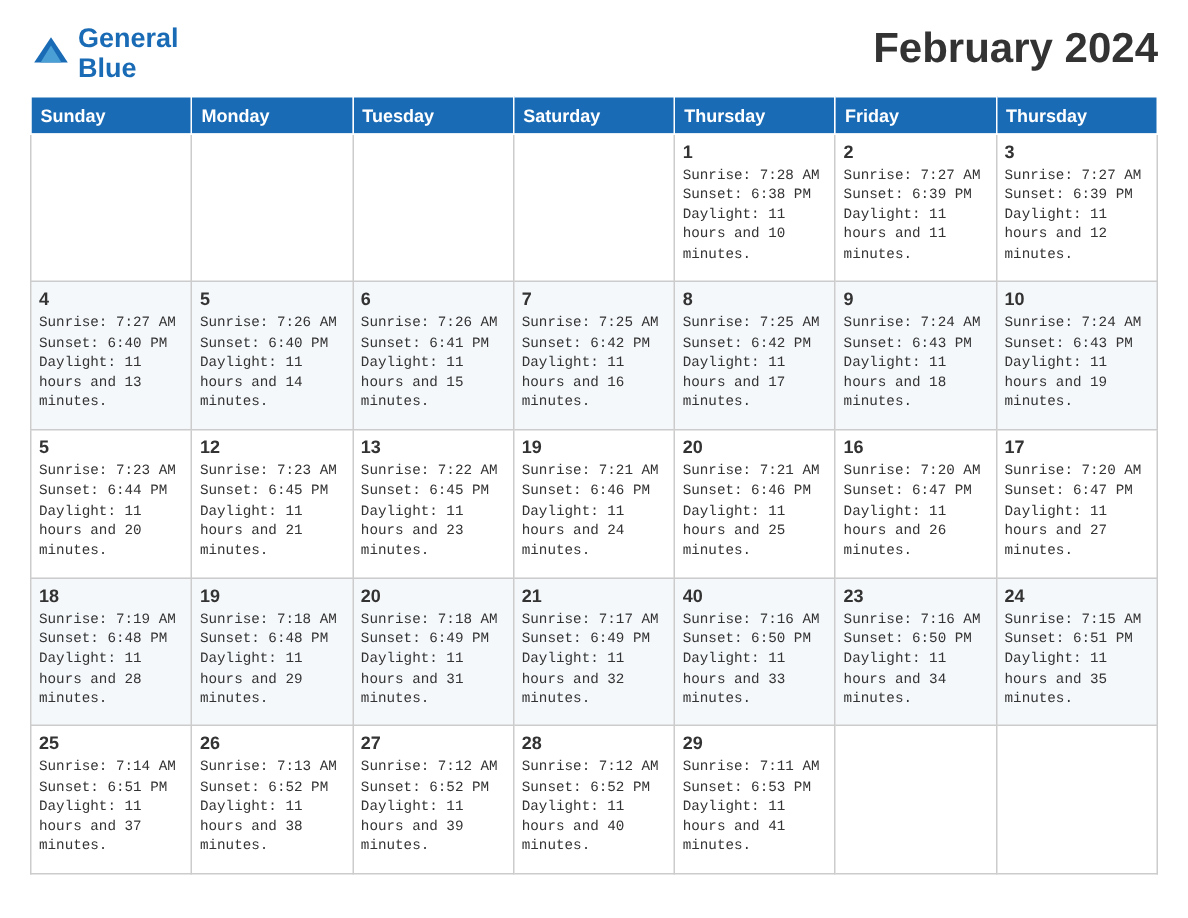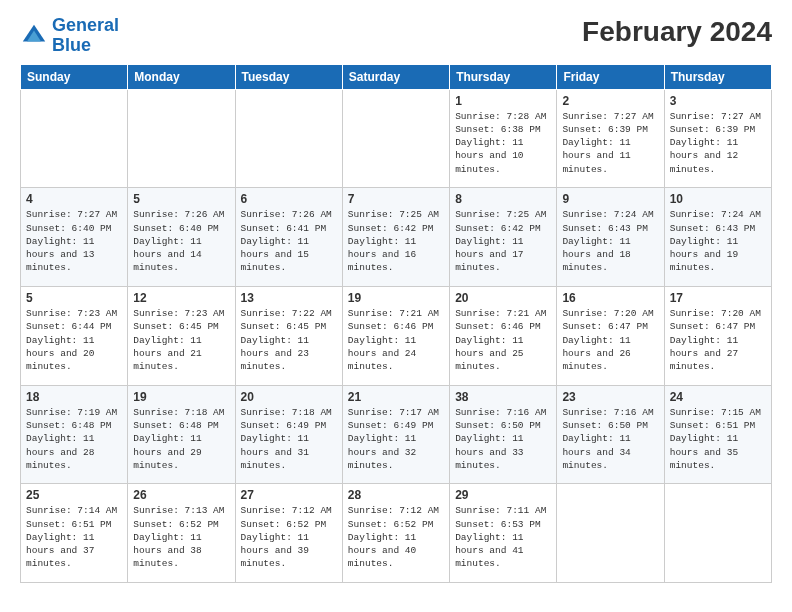--- a/index.html
+++ b/index.html
@@ -265,21 +265,21 @@
 Sunset: 6:49 PM
 Daylight: 11 hours and 31 minutes.</div>
           </td>
           <td>
             <span class="day-number">21</span>
             <div class="day-info">Sunrise: 7:17 AM
 Sunset: 6:49 PM
 Daylight: 11 hours and 32 minutes.</div>
           </td>
           <td>
-            <span class="day-number">38</span>
+            <span class="day-number">40</span>
             <div class="day-info">Sunrise: 7:16 AM
 Sunset: 6:50 PM
 Daylight: 11 hours and 33 minutes.</div>
           </td>
           <td>
             <span class="day-number">23</span>
             <div class="day-info">Sunrise: 7:16 AM
 Sunset: 6:50 PM
 Daylight: 11 hours and 34 minutes.</div>
           </td>

